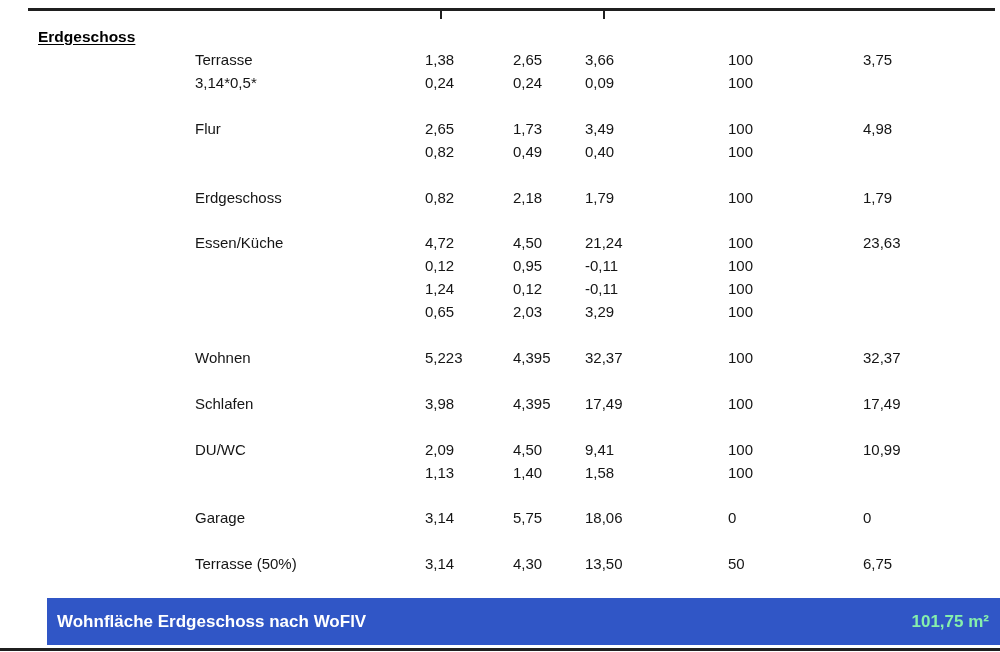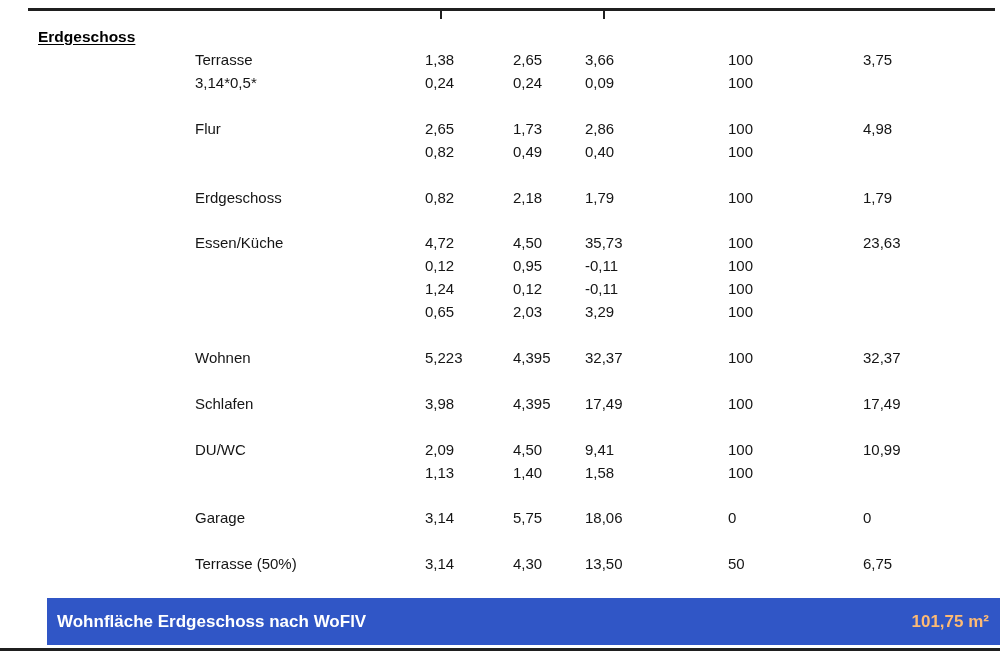--- a/index.html
+++ b/index.html
@@ -82,21 +82,21 @@
           <span class="c2">0,24</span>
           <span class="c3">0,09</span>
           <span class="c4">100</span>
         </div>
       </div>
       <div class="tgroup">
         <div class="trow">
           <span class="c0">Flur</span>
           <span class="c1">2,65</span>
           <span class="c2">1,73</span>
-          <span class="c3">2,86</span>
+          <span class="c3">3,49</span>
           <span class="c4">100</span>
           <span class="c5">4,98</span>
         </div>
         <div class="trow">
           <span class="c1">0,82</span>
           <span class="c2">0,49</span>
           <span class="c3">0,40</span>
           <span class="c4">100</span>
         </div>
       </div>
@@ -108,21 +108,21 @@
           <span class="c3">1,79</span>
           <span class="c4">100</span>
           <span class="c5">1,79</span>
         </div>
       </div>
       <div class="tgroup">
         <div class="trow">
           <span class="c0">Essen/Küche</span>
           <span class="c1">4,72</span>
           <span class="c2">4,50</span>
-          <span class="c3">35,73</span>
+          <span class="c3">21,24</span>
           <span class="c4">100</span>
           <span class="c5">23,63</span>
         </div>
         <div class="trow">
           <span class="c1">0,12</span>
           <span class="c2">0,95</span>
           <span class="c3">-0,11</span>
           <span class="c4">100</span>
         </div>
         <div class="trow">
@@ -191,18 +191,18 @@
           <span class="c2">4,30</span>
           <span class="c3">13,50</span>
           <span class="c4">50</span>
           <span class="c5">6,75</span>
         </div>
       </div>
     </div>
 
   <div class="banner" style="background: rgb(48, 86, 198);">
     <span class="b-label" style="color: rgb(255, 255, 255);">Wohnfläche Erdgeschoss nach WoFlV</span>
-    <span class="b-value" style="color: #fdba74;">101,75 m²</span>
+    <span class="b-value" style="color: #86efac;">101,75 m²</span>
   </div>
 
   <div class="bottom-rule"></div>
 
 </div>
 
 </body></html>

